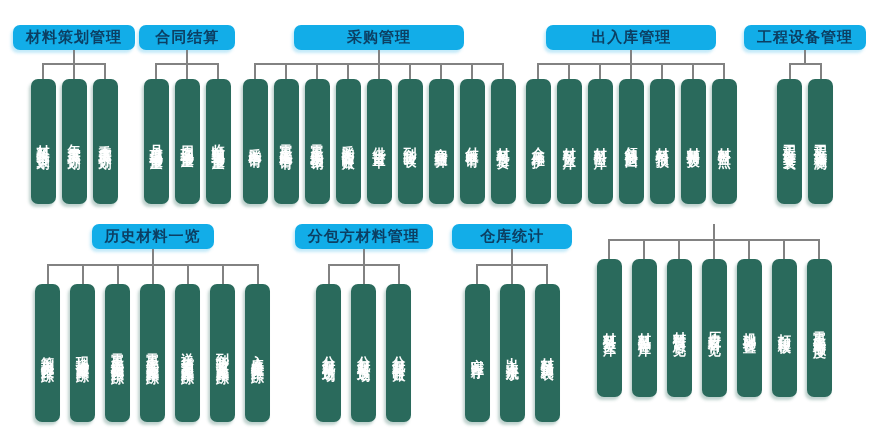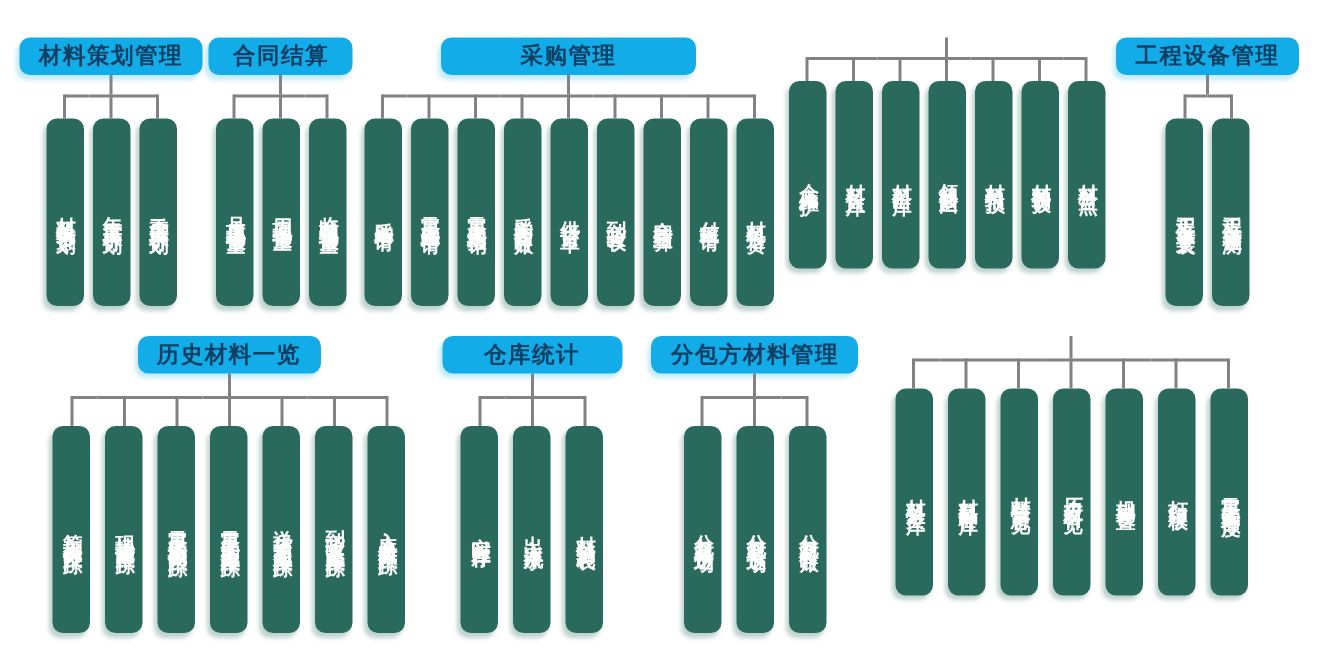--- a/index.html
+++ b/index.html
@@ -172,20 +172,21 @@
           </div>
           <div class="pw">
             <div class="pillar">
               <span>材料退货</span>
             </div>
           </div>
         </div>
     </div>
 
     <div class="group">
+      <div class="g-header hw170">出入库管理</div>
       <div class="stem"></div>
       <div class="children">
           <div class="pw">
             <div class="pillar">
               <span>仓库维护</span>
             </div>
           </div>
           <div class="pw">
             <div class="pillar">
               <span>材料入库</span>
@@ -276,20 +277,42 @@
           </div>
           <div class="pw">
             <div class="pillar">
               <span>入库单对账跟踪</span>
             </div>
           </div>
         </div>
     </div>
 
     <div class="group">
+      <div class="g-header hw130">分包方材料管理</div>
+      <div class="stem"></div>
+      <div class="children">
+          <div class="pw">
+            <div class="pillar">
+              <span>分包材料进场</span>
+            </div>
+          </div>
+          <div class="pw">
+            <div class="pillar">
+              <span>分包材料退场</span>
+            </div>
+          </div>
+          <div class="pw">
+            <div class="pillar">
+              <span>分包材料台账</span>
+            </div>
+          </div>
+        </div>
+    </div>
+
+    <div class="group">
       <div class="g-header hw120">仓库统计</div>
       <div class="stem"></div>
       <div class="children">
           <div class="pw">
             <div class="pillar">
               <span>实时库存</span>
             </div>
           </div>
           <div class="pw">
             <div class="pillar">
@@ -298,42 +321,20 @@
           </div>
           <div class="pw">
             <div class="pillar">
               <span>材料消耗表</span>
             </div>
           </div>
         </div>
     </div>
 
     <div class="group">
-      <div class="g-header hw130">分包方材料管理</div>
-      <div class="stem"></div>
-      <div class="children">
-          <div class="pw">
-            <div class="pillar">
-              <span>分包材料进场</span>
-            </div>
-          </div>
-          <div class="pw">
-            <div class="pillar">
-              <span>分包材料退场</span>
-            </div>
-          </div>
-          <div class="pw">
-            <div class="pillar">
-              <span>分包材料台账</span>
-            </div>
-          </div>
-        </div>
-    </div>
-
-    <div class="group">
       <div class="stem"></div>
       <div class="children">
           <div class="pw">
             <div class="pillar">
               <span>材料分类库</span>
             </div>
           </div>
           <div class="pw">
             <div class="pillar">
               <span>材料品种库</span>

